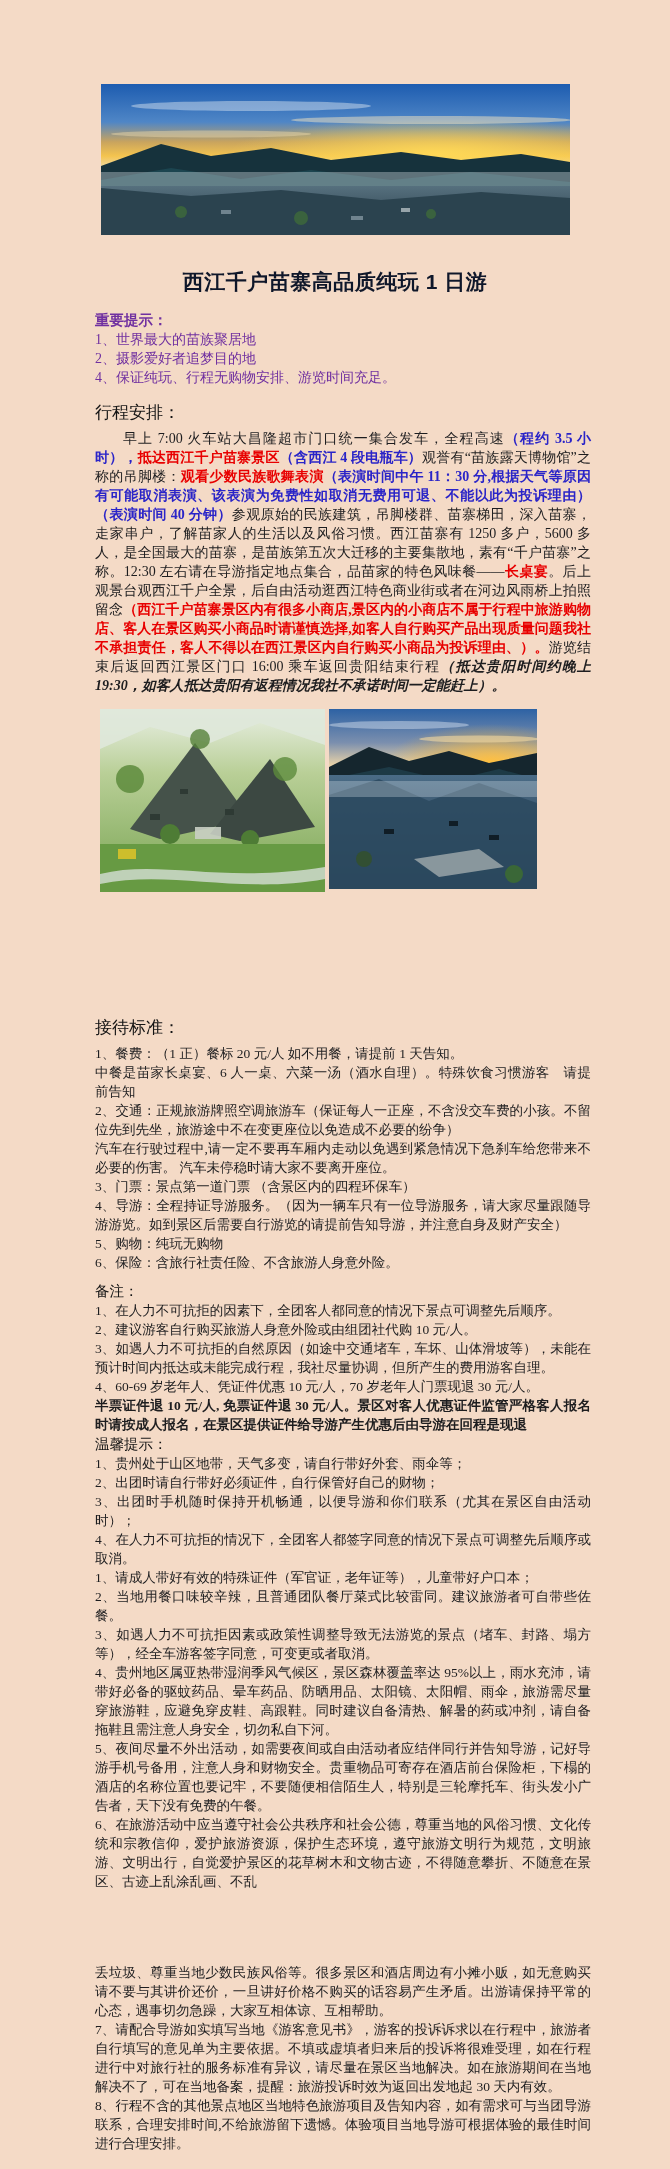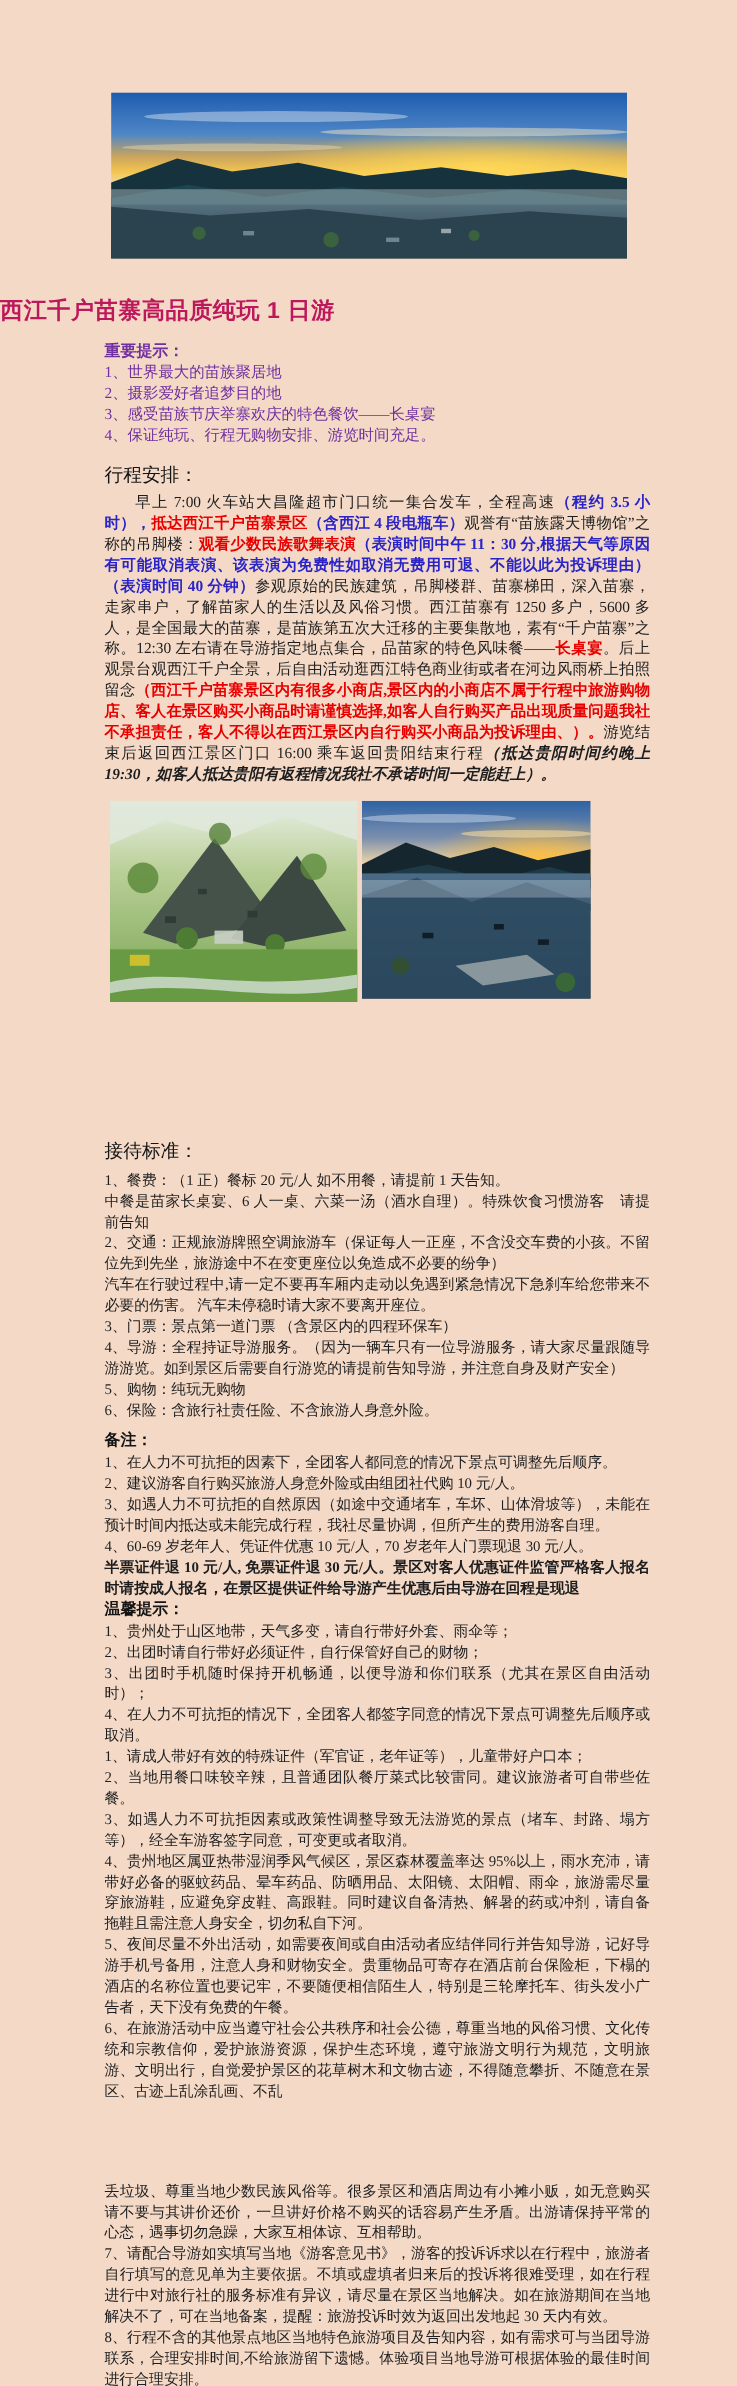--- a/index.html
+++ b/index.html
@@ -3,37 +3,37 @@
 <meta charset="utf-8">
 <style>
   html,body { margin:0; padding:0; background:#f4dac6; }
   .page {
     position:relative; width:670px; height:2169px; overflow:hidden;
     background:#f4dac6; color:#1d1d1f;
     font-family:"Liberation Serif","DejaVu Serif",serif;
   }
   .hero { display:block; margin:84px auto 0; width:469px; height:151px; }
   .doc-title {
-    margin-top:33px; 
-    font-family:"Liberation Sans","DejaVu Sans",sans-serif;
-    font-size:21px; font-weight:bold; color:#be185d; letter-spacing:.5px;
+    margin-top:33px; text-align:center;
+    font-family:"Liberation Sans","DejaVu Sans",sans-serif;
+    font-size:21px; font-weight:bold; color:#0f172a; letter-spacing:.5px;
   }
   .content { padding:0 79px 0 95px; }
   .recommend { margin-top:15px; color:#7030a0; font-size:14px; line-height:19px; }
   .recommend-heading {
     font-family:"Liberation Sans","DejaVu Sans",sans-serif;
     font-weight:bold; font-size:14.5px;
   }
   .sec-heading {
     font-family:"Liberation Sans","DejaVu Sans",sans-serif;
     font-weight:normal; font-size:17px; color:#141414; line-height:23px;
   }
   .sub-heading {
     font-family:"Liberation Sans","DejaVu Sans",sans-serif;
-    font-weight:bold; font-size:14.5px; color:#141414; line-height:20px;
+    font-weight:normal; font-size:14.5px; color:#141414; line-height:20px;
   }
   .itinerary-heading { margin-top:14px; }
   .itinerary-text {
     margin-top:5px; font-size:14px; line-height:19px;
     text-align:justify; text-indent:2em;
   }
   .seg-ink { color:#1d1d1f;margin-top:25px; }
   .seg-ink-bold { color:#1d1d1f; font-weight:bold;font-style:italic; }
   .seg-red-bold { color:#e80000; font-weight:bold; }
   .seg-blue-bold { color:#2a24c8; font-weight:bold; }
@@ -90,21 +90,20 @@
   </svg>
 
   <div class="doc-title">西江千户苗寨高品质纯玩 1 日游</div>
 
   <div class="content">
 
     <div class="recommend">
       <div class="recommend-heading">重要提示：</div>
       <div>1、世界最大的苗族聚居地</div>
       <div>2、摄影爱好者追梦目的地</div>
-      <div>3、感受苗族节庆举寨欢庆的特色餐饮——长桌宴</div>
       <div>4、保证纯玩、行程无购物安排、游览时间充足。</div>
     </div>
 
     <div class="sec-heading itinerary-heading">行程安排：</div>
     <p class="itinerary-text"><span class="seg-ink">早上 7:00 火车站大昌隆超市门口统一集合发车，全程高速</span><span class="seg-blue-bold">（程约 3.5 小时），</span><span class="seg-red-bold">抵达西江千户苗寨景区</span><span class="seg-blue-bold">（含西江 4 段电瓶车）</span><span class="seg-ink">观誉有“苗族露天博物馆”之称的吊脚楼：</span><span class="seg-red-bold">观看少数民族歌舞表演</span><span class="seg-blue-bold">（表演时间中午 11：30 分,根据天气等原因有可能取消表演、该表演为免费性如取消无费用可退、不能以此为投诉理由）</span><span class="seg-blue-bold">（表演时间 40 分钟）</span><span class="seg-ink">参观原始的民族建筑，吊脚楼群、苗寨梯田，深入苗寨，走家串户，了解苗家人的生活以及风俗习惯。西江苗寨有 1250 多户，5600 多人，是全国最大的苗寨，是苗族第五次大迁移的主要集散地，素有“千户苗寨”之称。12:30 左右请在导游指定地点集合，品苗家的特色风味餐——</span><span class="seg-red-bold">长桌宴</span><span class="seg-ink">。后上观景台观西江千户全景，后自由活动逛西江特色商业街或者在河边风雨桥上拍照留念</span><span class="seg-red-bold">（西江千户苗寨景区内有很多小商店,景区内的小商店不属于行程中旅游购物店、客人在景区购买小商品时请谨慎选择,如客人自行购买产品出现质量问题我社不承担责任，客人不得以在西江景区内自行购买小商品为投诉理由、）。</span><span class="seg-ink">游览结束后返回西江景区门口 16:00 乘车返回贵阳结束行程</span><span class="seg-ink-bold">（抵达贵阳时间约晚上 19:30，如客人抵达贵阳有返程情况我社不承诺时间一定能赶上）。</span></p>
 
     <div class="photos">
       <svg class="photo-left" viewBox="0 0 225 183" preserveAspectRatio="none">
         <defs>
           <linearGradient id="pmist" x1="0" y1="0" x2="0" y2="1">

